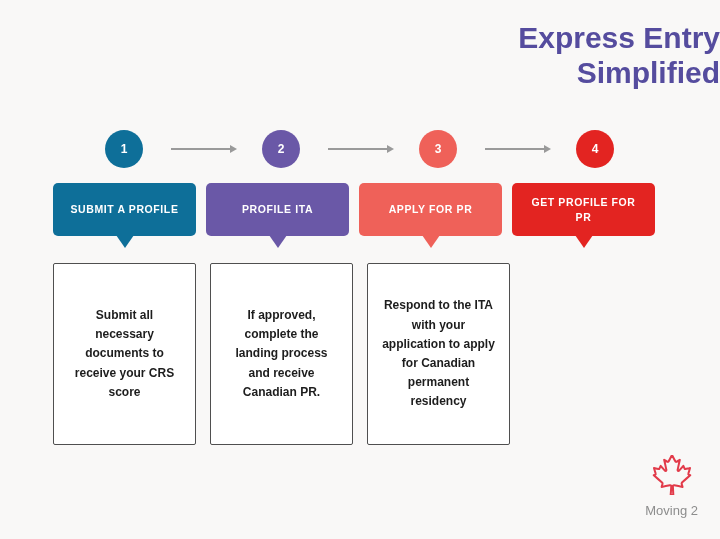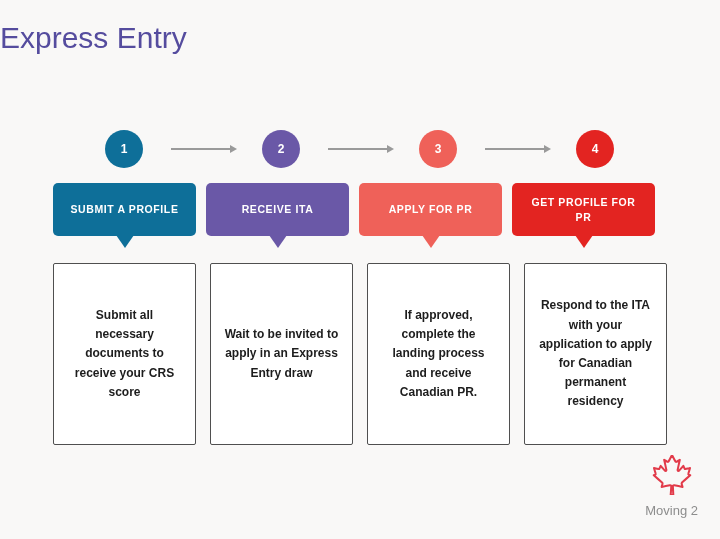--- a/index.html
+++ b/index.html
@@ -8,24 +8,24 @@
     width: 720px;
     height: 539px;
     background: var(--bg, #f9f8f7);
     font-family: "Liberation Sans", sans-serif;
     overflow: hidden;
   }
   .title {
     position: absolute;
     top: 20px; left: 0;
     width: 100%;
-    text-align: left;
+    text-align: right;
     color: var(--title-color, #554c9e);
     font-size: 30px;
-    font-weight: normal;
+    font-weight: bold;
     line-height: 35px;
   }
   
   .circles-row { position: absolute; left: 53px; top: 130px; width: 614px; height: 40px; }
   .circle {
     position: absolute; top: 0;
     width: 38px; height: 38px;
     border-radius: 50%;
     background: var(--accent);
     color: #fff;
@@ -101,20 +101,21 @@
   .logo-top { font-size: 13px; color: #8d8d8d; line-height: 16px; }
   .logo-bottom { font-size: 21px; font-weight: bold; color: #3c3c3c; line-height: 22px; letter-spacing: 0.2px; }
 </style>
 </head>
 <body>
 
 <div class="canvas" style="--bg: #f9f8f7; --arrow: #9a9a9a; --border: #4f4f4f; --text: #1d1d1d;">
 
   <div class="title" style="--title-color: #554c9e;">
     <div>Express Entry</div>
+    <div>Simplified</div>
   </div>
 
   <div class="circles-row">
     <div class="circle c1" style="--accent: #0e6f99;">
       <span>1</span>
     </div>
     <div class="arrow a1"></div>
     <div class="circle c2" style="--accent: #6a58a7;">
       <span>2</span>
     </div>
@@ -126,36 +127,33 @@
     <div class="circle c4" style="--accent: #e32421;">
       <span>4</span>
     </div>
   </div>
 
   <div class="headers-row">
     <div class="header-box" style="--accent: #0e6f99;">
       <span>SUBMIT A PROFILE</span>
     </div>
     <div class="header-box" style="--accent: #6a58a7;">
-      <span>RECEIVE ITA</span>
+      <span>PROFILE ITA</span>
     </div>
     <div class="header-box" style="--accent: #ef6159;">
       <span>APPLY FOR PR</span>
     </div>
     <div class="header-box" style="--accent: #e32421;">
       <span>GET PROFILE FOR PR</span>
     </div>
   </div>
 
   <div class="boxes-row">
     <div class="desc-box">
       <span>Submit all necessary documents to receive your CRS score</span>
-    </div>
-    <div class="desc-box">
-      <span>Wait to be invited to apply in an Express Entry draw</span>
     </div>
     <div class="desc-box">
       <span>If approved, complete the landing process and receive Canadian PR.</span>
     </div>
     <div class="desc-box">
       <span>Respond to the ITA with your application to apply for Canadian permanent residency</span>
     </div>
   </div>
 
   <div class="logo">

